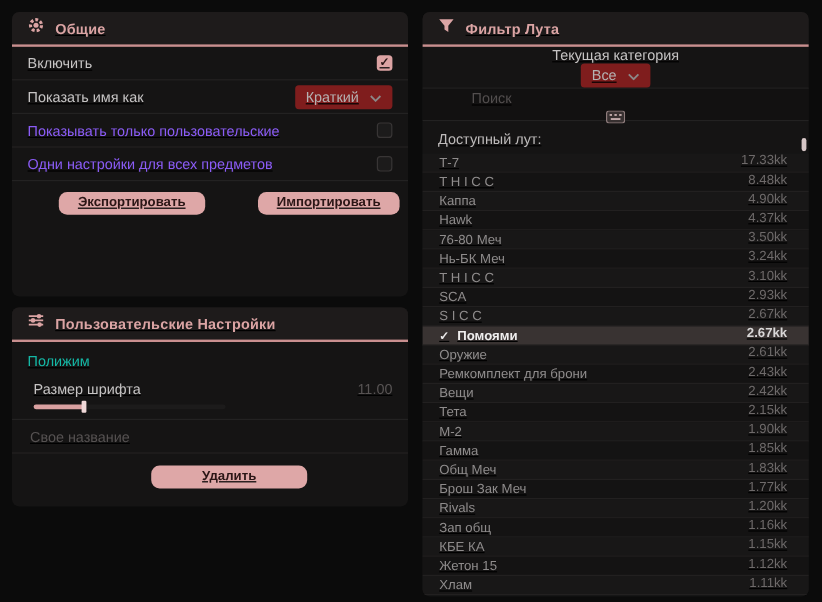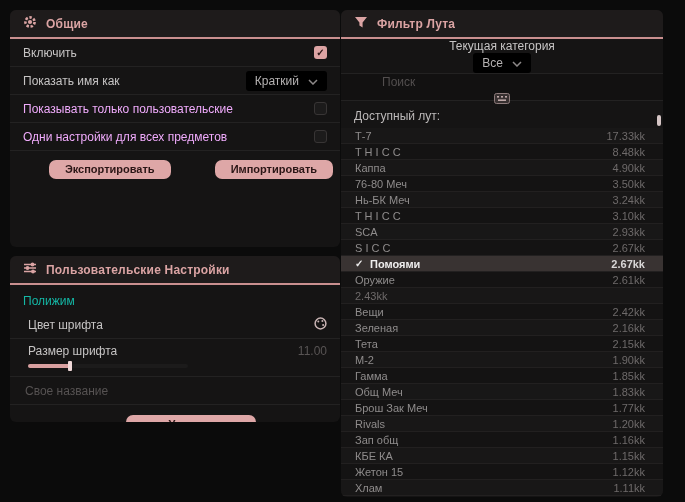--- a/index.html
+++ b/index.html
@@ -1,43 +1,43 @@
 <!DOCTYPE html>
 <html><head>
 <meta charset="utf-8">
 <style>
   html,body{margin:0;padding:0;}
   body{
     width:685px;height:502px;position:relative;overflow:hidden;
     background:#0b0b0b;font-family:"Liberation Sans",sans-serif;
     -webkit-font-smoothing:antialiased;
   }
-  .layout{position:absolute;left:10px;top:10px;display:flex;gap:1px;}
+  .layout{position:absolute;left:10px;top:10px;display:flex;gap:12px;text-decoration:underline;}
   .col-left{width:330px;display:flex;flex-direction:column;gap:9px;}
   .col-right{width:322px;}
 
   .panel{background:#151414;border-radius:6px;overflow:hidden;position:relative;}
   .panel-header{
     height:27px;background:#1e1b1b;display:flex;align-items:center;gap:9px;
     padding:0 13px;border-bottom:2px solid #c98f8f;
   }
   .panel-title{color:#dba4a4;font-size:12px;font-weight:bold;letter-spacing:.2px;}
 
   .row{
     min-height:27px;display:flex;align-items:center;justify-content:space-between;
     padding:0 13px;border-bottom:1px solid #232222;color:#c6c4c4;font-size:12px;
   }
-  .row.dim{color:#f0abfc;}
+  .row.dim{color:#8b5cf6;}
 
   .checkbox{width:13px;height:13px;border-radius:3px;flex:0 0 auto;}
   .checkbox.checked{background:#dca3a3;color:#2a1414;font-size:10px;font-weight:bold;
     display:flex;align-items:center;justify-content:center;line-height:13px;}
   .checkbox.unchecked{background:#1c1b1b;border:1px solid #383535;width:11px;height:11px;}
 
-  .dropdown{display:flex;align-items:center;gap:9px;background:#000000;border-radius:3px;
+  .dropdown{display:flex;align-items:center;gap:9px;background:#7f1d1d;border-radius:3px;
     padding:3px 9px;color:#b5b2b2;font-size:12px;}
 
   .btn{
     background:#dea7a7;color:#2b1616;font-size:11px;font-weight:bold;
     border:none;border-radius:7px;padding:3px 16px;line-height:13px;
     font-family:"Liberation Sans",sans-serif;
     margin-left:32px;
   }
   .btn-row{display:flex;justify-content:center;gap:12px;padding:9px 0 0 0;}
 
@@ -62,21 +62,21 @@
   
   .search-row{height:26px;display:flex;align-items:center;justify-content:space-between;
     padding:0 13px;background:#121111;border-bottom:1px solid #232222;flex-direction:column;}
   .search-row input{background:transparent;border:none;outline:none;color:#c6c4c4;
     font-size:12px;width:240px;font-family:"Liberation Sans",sans-serif;}
   .search-row input::placeholder{color:#524e4e;}
   .list-label{padding:8px 13px 5px 13px;color:#bdbaba;font-size:12px;}
 
   .loot-list{position:relative;}
   .loot-row{
-    height:16px;display:flex;align-items:center;justify-content:space-between;
+    height:16px;display:flex;justify-content:space-between;
     padding:0 18px 0 14px;border-bottom:1px solid #222020;box-sizing:border-box;
   }
   .loot-row:nth-child(odd){background:#181717;}
   .loot-row:nth-child(even){background:#141313;}
   .loot-name{color:#8f8c8c;font-size:11px;display:flex;align-items:center;gap:5px;}
   .loot-value{color:#6e6a6a;font-size:11px;}
   .loot-check{color:#ecebeb;font-size:10px;width:10px;display:inline-block;}
   .loot-check:empty{display:none;}
   .loot-row.selected{background:#393332;}
   .loot-row.selected .loot-name{color:#efeeee;font-weight:bold;}
@@ -152,31 +152,20 @@
               <circle cx="4.5" cy="7" r="1.9"></circle>
               <circle cx="10" cy="10.5" r="1.9"></circle>
             </g>
           </svg>
         </span>
         <span class="panel-title">Пользовательские Настройки</span>
       </div>
 
       <div class="section-label">Полижим</div>
 
-      <div class="sub-row">
-        <span>Цвет шрифта</span>
-        <span>
-          <svg width="13" height="13" viewBox="0 0 13 13">
-            <circle cx="6.5" cy="6.5" r="5.4" fill="none" stroke="#c8b3b3" stroke-width="1.5"></circle>
-            <circle cx="4.3" cy="4.4" r="1" fill="#c8b3b3"></circle>
-            <circle cx="8.4" cy="3.9" r="1" fill="#c8b3b3"></circle>
-            <circle cx="9.1" cy="8" r="1" fill="#c8b3b3"></circle>
-          </svg>
-        </span>
-      </div>
 
       <div class="slider-block">
         <div class="slider-head">
           <span>Размер шрифта</span>
           <span class="slider-value">11.00</span>
         </div>
         <div class="slider-track">
           <div class="slider-fill"></div>
           <div class="slider-handle"></div>
         </div>
@@ -250,20 +239,27 @@
   </div>
 
   <div class="loot-row">
     <span class="loot-name">
 
       <span class="loot-name-text">Каппа</span>
     </span>
     <span class="loot-value">4.90kk</span>
   </div>
 
+  <div class="loot-row">
+    <span class="loot-name">
+
+      <span class="loot-name-text">Hawk</span>
+    </span>
+    <span class="loot-value">4.37kk</span>
+  </div>
 
   <div class="loot-row">
     <span class="loot-name">
 
       <span class="loot-name-text">76-80 Меч</span>
     </span>
     <span class="loot-value">3.50kk</span>
   </div>
 
   <div class="loot-row">
@@ -308,38 +304,35 @@
 
   <div class="loot-row">
     <span class="loot-name">
 
       <span class="loot-name-text">Оружие</span>
     </span>
     <span class="loot-value">2.61kk</span>
   </div>
 
   <div class="loot-row">
+    <span class="loot-name">
+
+      <span class="loot-name-text">Ремкомплект для брони</span>
+    </span>
     <span class="loot-value">2.43kk</span>
   </div>
 
   <div class="loot-row">
     <span class="loot-name">
 
       <span class="loot-name-text">Вещи</span>
     </span>
     <span class="loot-value">2.42kk</span>
   </div>
 
-  <div class="loot-row">
-    <span class="loot-name">
-
-      <span class="loot-name-text">Зеленая</span>
-    </span>
-    <span class="loot-value">2.16kk</span>
-  </div>
 
   <div class="loot-row">
     <span class="loot-name">
 
       <span class="loot-name-text">Тета</span>
     </span>
     <span class="loot-value">2.15kk</span>
   </div>
 
   <div class="loot-row">

